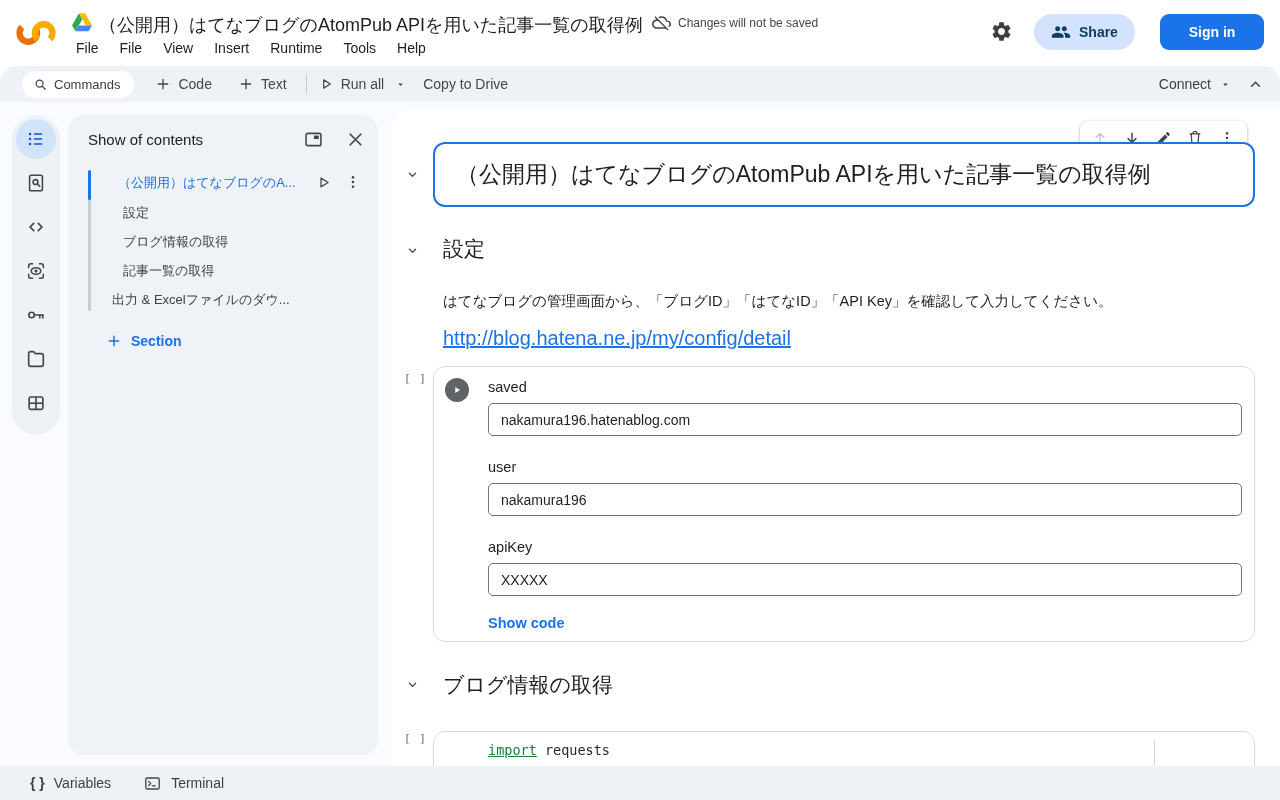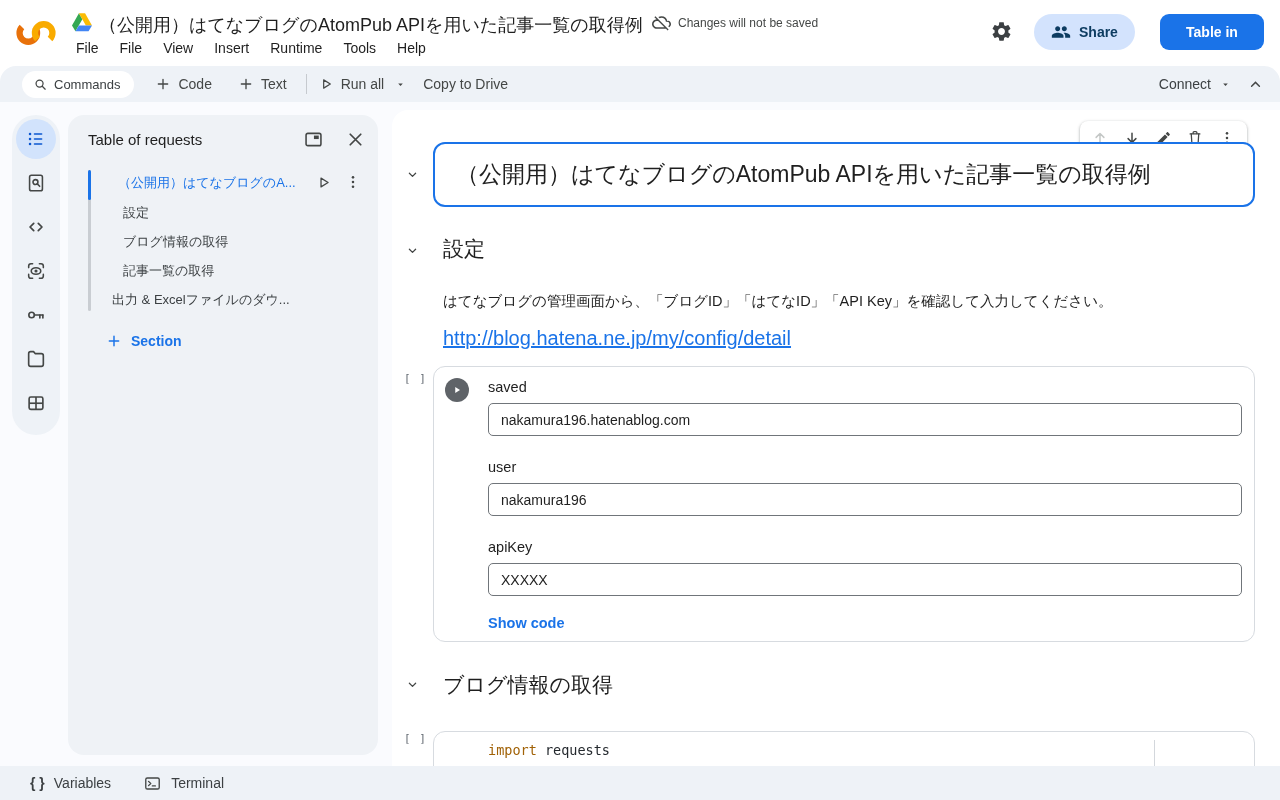--- a/index.html
+++ b/index.html
@@ -91,21 +91,21 @@
   .form-label { position:absolute; left:54px; font-size:14.5px; color:#1f1f1f; }
   .form-input { position:absolute; left:54px; width:754px; height:33px; border:1px solid #70757a; border-radius:5px;
                 padding:0 12px; font-size:14px; color:#1f1f1f; background:#fff; font-family:"Liberation Sans",sans-serif; }
   .show-code { position:absolute; left:54px; top:248px; background:none; border:none; font-size:14.5px;
                font-weight:700; color:#1a73e8; cursor:pointer; font-family:"Liberation Sans",sans-serif; }
 
   .code-cell { position:absolute; left:41px; top:621px; width:822px; height:80px; background:#fff;
                border:1px solid #d7dbe0; border-radius:12px; }
   .code-line { position:absolute; left:54px; top:10px; font-family:"DejaVu Sans Mono", monospace;
                font-size:13.5px; color:#24292e; white-space:pre; cursor:text; }
-  .code-keyword { color:#a16207; }
+  .code-keyword { color:#15803d;text-decoration:underline; }
   .code-divider { position:absolute; left:720px; top:8px; width:1px; height:60px; background:#d3d7dc; }
 
   
   .footer { position:absolute; left:0; top:766px; width:1280px; height:34px; background:#eef2f7;
             display:flex; align-items:center; padding-left:30px; }
   .footer-btn { display:flex; align-items:center; gap:9px; background:none; border:none; cursor:pointer; margin-right:32px; }
   .footer-btn span { font-size:14px; color:#3c4043; font-family:"Liberation Sans",sans-serif; }
   .braces-glyph { font-family:"DejaVu Sans Mono", monospace; font-size:14px; font-weight:700; color:#444746; }
 </style>
 </head>
@@ -146,21 +146,21 @@
       <path d="M19.14 12.94c.04-.3.06-.61.06-.94 0-.32-.02-.64-.07-.94l2.03-1.58c.18-.14.23-.41.12-.61l-1.92-3.32c-.12-.22-.37-.29-.59-.22l-2.39.96c-.5-.38-1.03-.7-1.62-.94l-.36-2.54c-.04-.24-.24-.41-.48-.41h-3.84c-.24 0-.43.17-.47.41l-.36 2.54c-.59.24-1.13.57-1.62.94l-2.39-.96c-.22-.08-.47 0-.59.22L2.74 8.87c-.12.21-.08.47.12.61l2.03 1.58c-.05.3-.09.63-.09.94s.02.64.07.94l-2.03 1.58c-.18.14-.23.41-.12.61l1.92 3.32c.12.22.37.29.59.22l2.39-.96c.5.38 1.03.7 1.62.94l.36 2.54c.05.24.24.41.48.41h3.84c.24 0 .44-.17.47-.41l.36-2.54c.59-.24 1.13-.56 1.62-.94l2.39.96c.22.08.47 0 .59-.22l1.92-3.32c.12-.22.07-.47-.12-.61zM12 15.6c-1.98 0-3.6-1.62-3.6-3.6s1.62-3.6 3.6-3.6 3.6 1.62 3.6 3.6-1.62 3.6-3.6 3.6z"></path>
     </svg>
 
     <button class="share-btn">
       <svg width="20" height="20" viewBox="0 0 24 24" fill="#0d3c61">
         <path d="M16 11c1.66 0 2.99-1.34 2.99-3S17.66 5 16 5s-3 1.34-3 3 1.34 3 3 3m-8 0c1.66 0 2.99-1.34 2.99-3S9.66 5 8 5 5 6.34 5 8s1.34 3 3 3m0 2c-2.33 0-7 1.17-7 3.5V19h14v-2.5c0-2.33-4.67-3.5-7-3.5m8 0c-.29 0-.62.02-.97.05 1.16.84 1.97 1.97 1.97 3.45V19h6v-2.5c0-2.33-4.67-3.5-7-3.5"></path>
       </svg>
       <span>Share</span>
     </button>
 
-    <button class="signin-btn">Table in</button>
+    <button class="signin-btn">Sign in</button>
   </div>
 
   <div class="toolbar">
     <div class="tb-left">
       <button class="commands-pill">
         <svg width="15" height="15" viewBox="0 0 24 24" fill="none" stroke="#444746" stroke-width="2">
           <circle cx="10.5" cy="10.5" r="5.6"></circle>
             <path d="M14.8 14.8 19.5 19.5" stroke-linecap="round"></path>
         </svg>
         <span>Commands</span>
@@ -263,21 +263,21 @@
       <div class="rail-item">
         <svg width="22" height="22" viewBox="0 0 24 24" fill="none" stroke="#444746" stroke-width="1.8">
           <rect x="4.5" y="5.5" width="15" height="13.5" rx="1.8"></rect>
             <path d="M4.5 12.25h15"></path>
             <path d="M12 5.5V19"></path>
         </svg>
       </div>
     </div>
 
     <div class="toc-panel">
-      <div class="toc-title">Table of requests</div>
+      <div class="toc-title">Show of contents</div>
       <svg class="toc-window" width="21" height="21" viewBox="0 0 24 24">
         <rect x="3.5" y="5" width="17" height="14" rx="2" fill="none" stroke="#444746" stroke-width="1.8"></rect>
         <rect x="12.5" y="7.5" width="5.5" height="4" fill="#444746"></rect>
       </svg>
       <svg class="toc-close" width="21" height="21" viewBox="0 0 24 24" fill="none" stroke="#444746" stroke-width="2" stroke-linecap="round">
         <path d="M6 6l12 12M18 6 6 18"></path>
       </svg>
 
       <div class="toc-vline"></div>
       <div class="toc-vline-active"></div>

